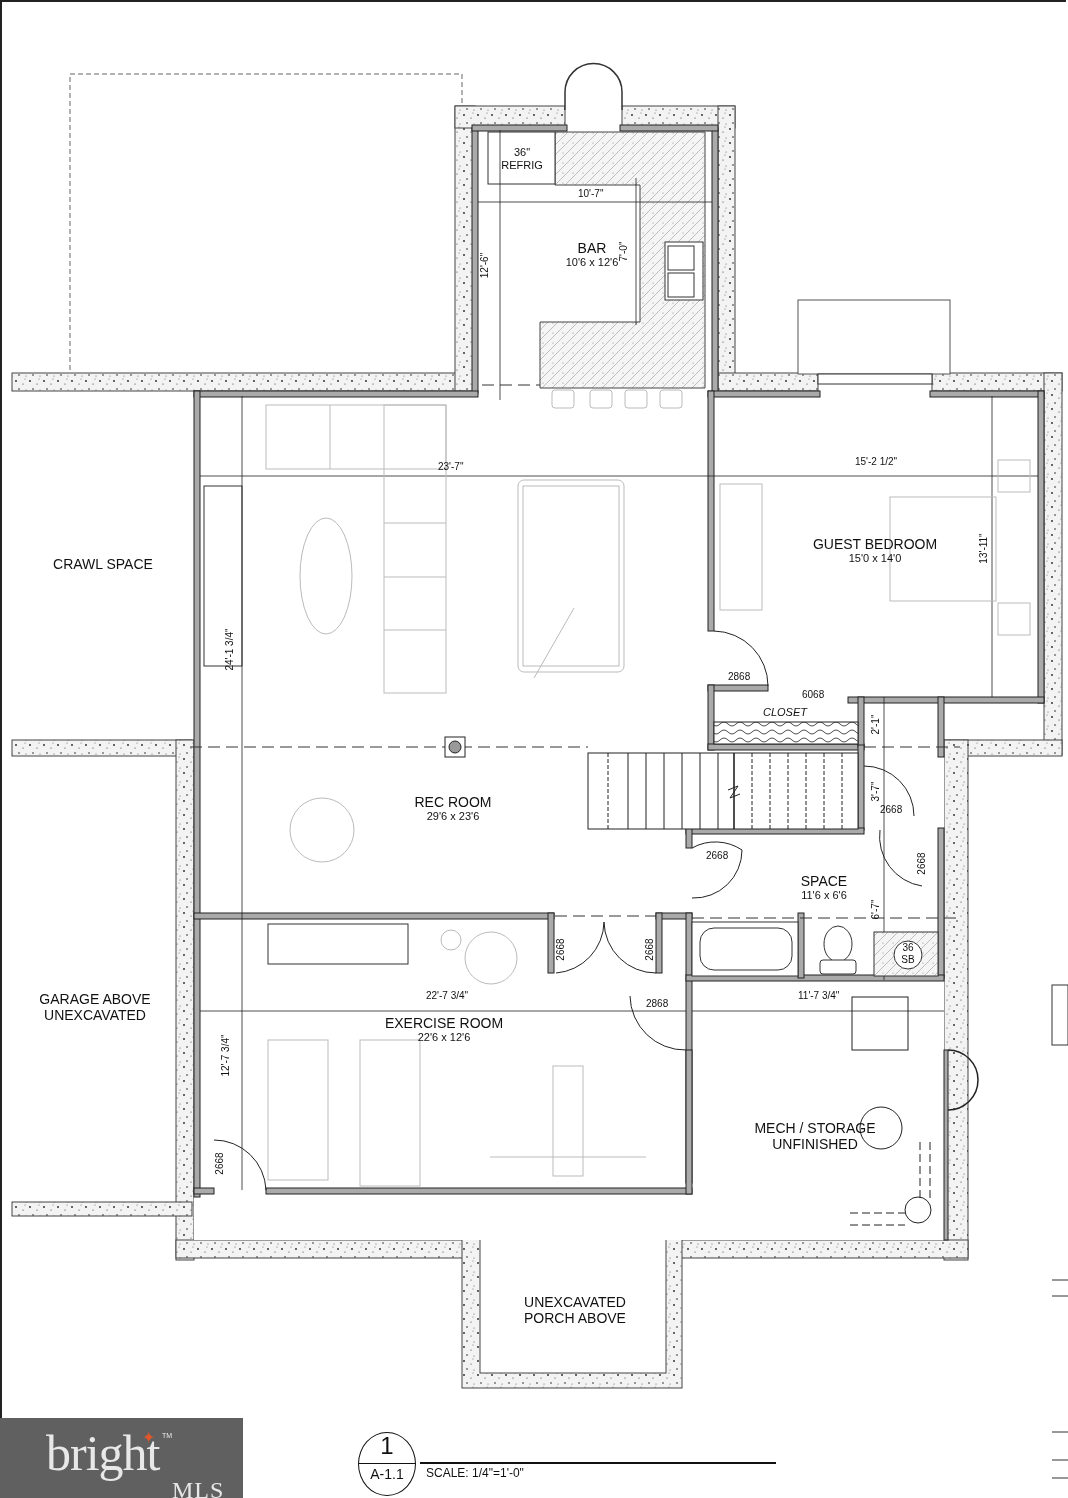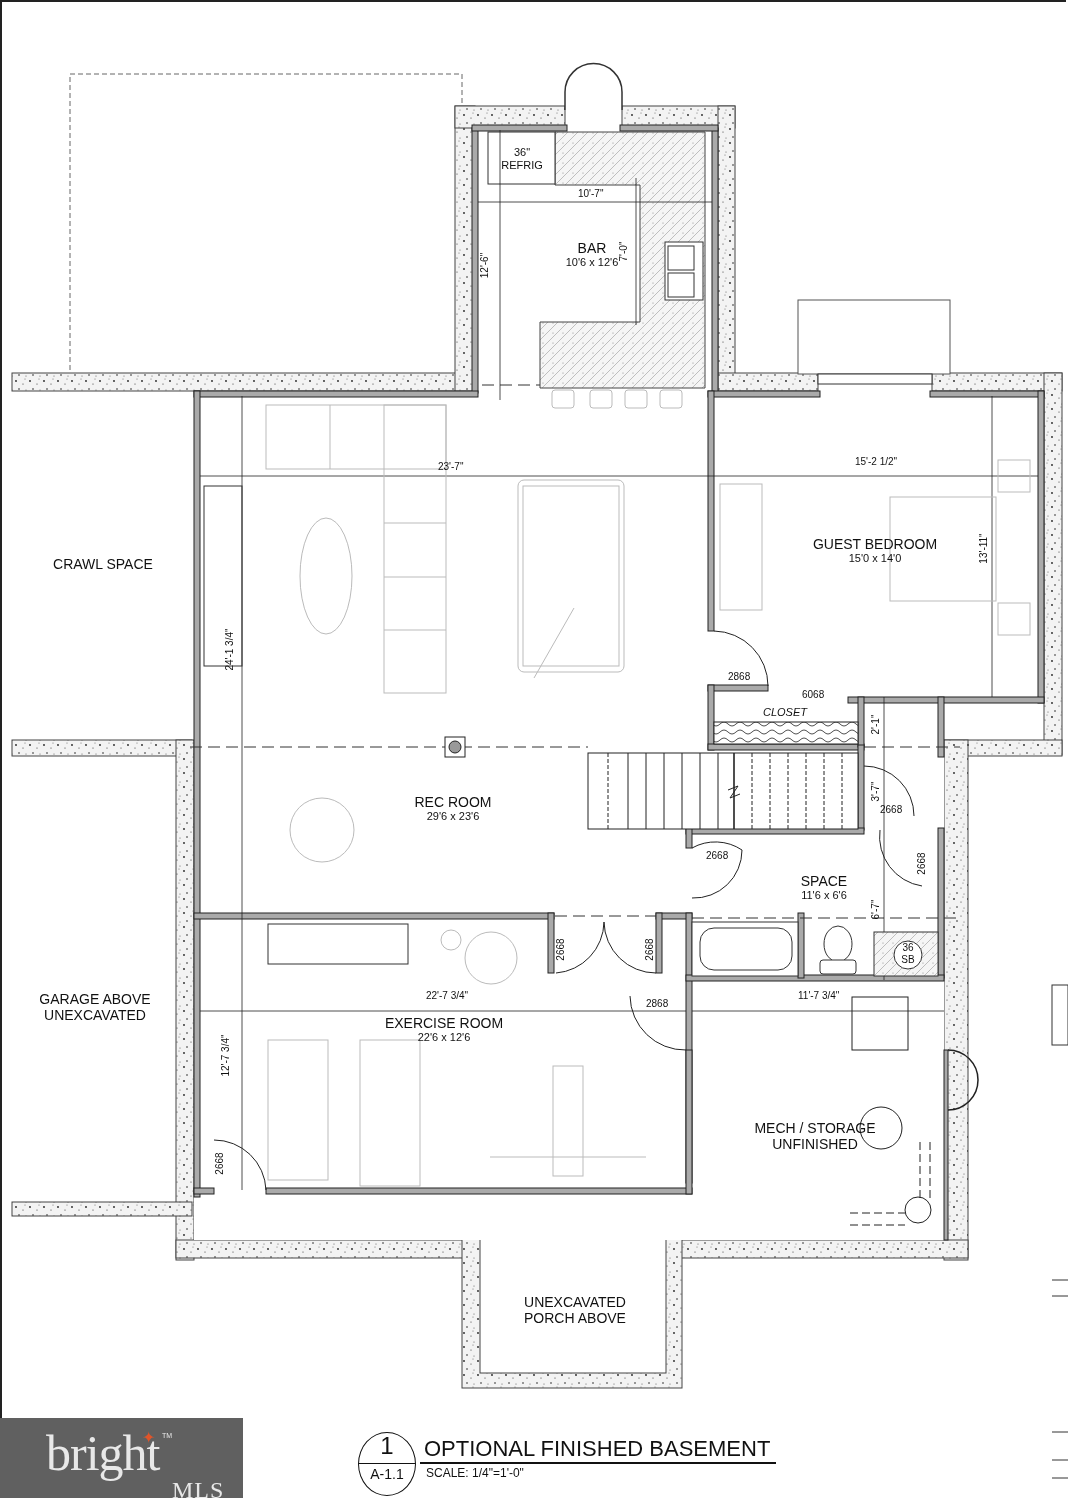--- a/index.html
+++ b/index.html
@@ -319,16 +319,15 @@
   <span class="tm">TM</span>
   <span class="mls">MLS</span>
 </div>
 
 <div class="title-block">
   <div class="title-circle">
       <div class="divline"></div>
     </div>
   <div class="title-num">1</div>
   <div class="title-sheet">A-1.1</div>
-  <div class="title-main">OPTIONAL FINISHED BASEMENT</div>
   <div class="title-rule"></div>
   <div class="title-scale">SCALE: 1/4"=1'-0"</div>
 </div>
 
 </body></html>

